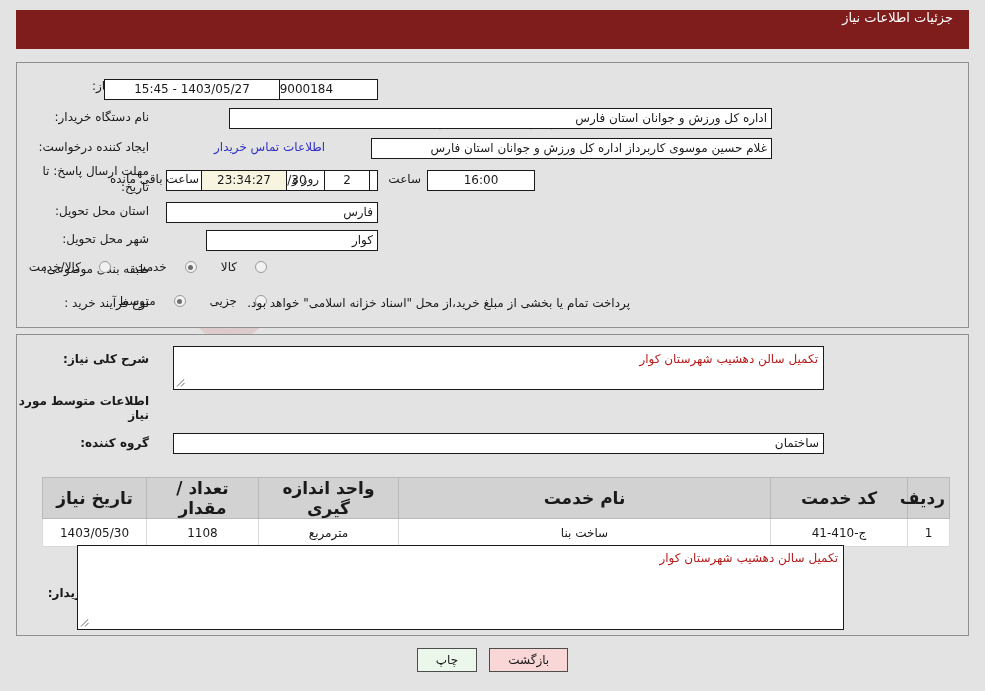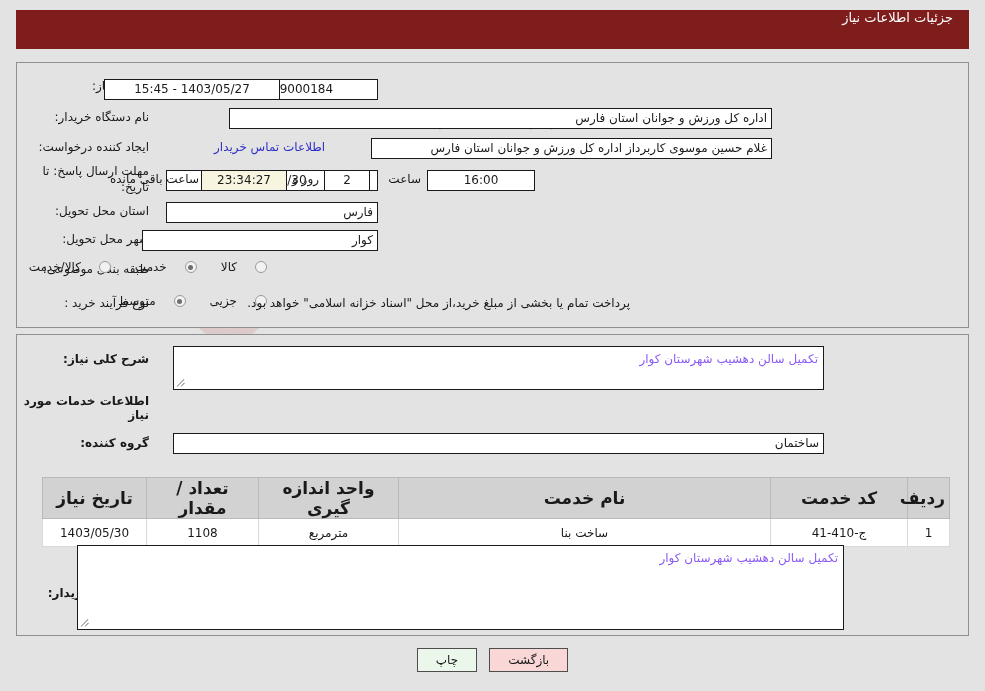--- a/index.html
+++ b/index.html
@@ -167,21 +167,21 @@
   .radio-label { font-size: 12px; }
 
   .note-text { font-size: 12px; }
 
   
   .ta {
     box-sizing: border-box;
     border: 1px solid #1a1a1a;
     background: #ffffff;
     font-size: 12px;
-    color: #8b5cf6;
+    color: #b91c1c;
     padding: 3px 5px;
     text-align: right;
     position: relative;
     line-height: 18px;
     overflow: hidden;
     font-family: "DejaVu Sans", "Liberation Sans", sans-serif;
   }
   .ta .grip {
     position: absolute;
     left: 3px;
@@ -319,21 +319,21 @@
 <span class="lbl" style="position:absolute; left:110px; top:172px; z-index:3;">ساعت باقی مانده</span>
 
 <div class="row" style="right:836px; top:204px; z-index:3;">
   <span class="lbl">استان محل تحویل:</span>
 </div>
 <div class="fld fld-r" style="position:absolute; right:607px; top:202px; width:212px; z-index:3;">فارس</div>
 
 <div class="row" style="right:836px; top:232px; z-index:3;">
   <span class="lbl">شهر محل تحویل:</span>
 </div>
-<div class="fld fld-r" style="position:absolute; right:607px; top:230px; width:236px; z-index:3;">کوار</div>
+<div class="fld fld-r" style="position:absolute; right:607px; top:230px; width:172px; z-index:3;">کوار</div>
 
 <div class="row" style="right:836px; top:262px; z-index:3;">
   <span class="lbl">طبقه بندی موضوعی:</span>
 </div>
 <div class="radio-group" style="position:absolute; right:718px; top:260px; z-index:3;">
   <div class="radio-item">
     <span class="radio"></span>
     <span class="radio-label">کالا</span>
   </div>
   <div class="radio-item">
@@ -362,21 +362,21 @@
 <span class="note-text" style="position:absolute; right:355px; top:296px; z-index:3;">پرداخت تمام یا بخشی از مبلغ خرید،از محل "اسناد خزانه اسلامی" خواهد بود.</span>
 
 <div class="panel" id="panel-bottom"></div>
 
 <span class="lbl lbl-bold" style="position:absolute; right:836px; top:352px; z-index:3;">شرح کلی نیاز:</span>
 <div class="ta" style="position:absolute; right:161px; left:173px; top:346px; height:44px; z-index:3;">
   <span>تکمیل سالن دهشیب شهرستان کوار</span>
   <span class="grip"></span>
 </div>
 
-<div class="section-heading" style="right:836px; top:394px; z-index:3;">اطلاعات خدمات مورد نیاز</div>
+<div class="section-heading" style="right:836px; top:394px; z-index:3;">اطلاعات متوسط مورد نیاز</div>
 
 <span class="lbl lbl-bold" style="position:absolute; right:836px; top:436px; z-index:3;">گروه کننده:</span>
 <div class="fld fld-r" style="position:absolute; right:161px; left:173px; top:433px; z-index:3;">ساختمان</div>
 
 <div class="tbl-wrap">
   <table class="need-table">
     <colgroup>
       <col style="width:42px">
       <col style="width:137px">
       <col style="width:372px">

